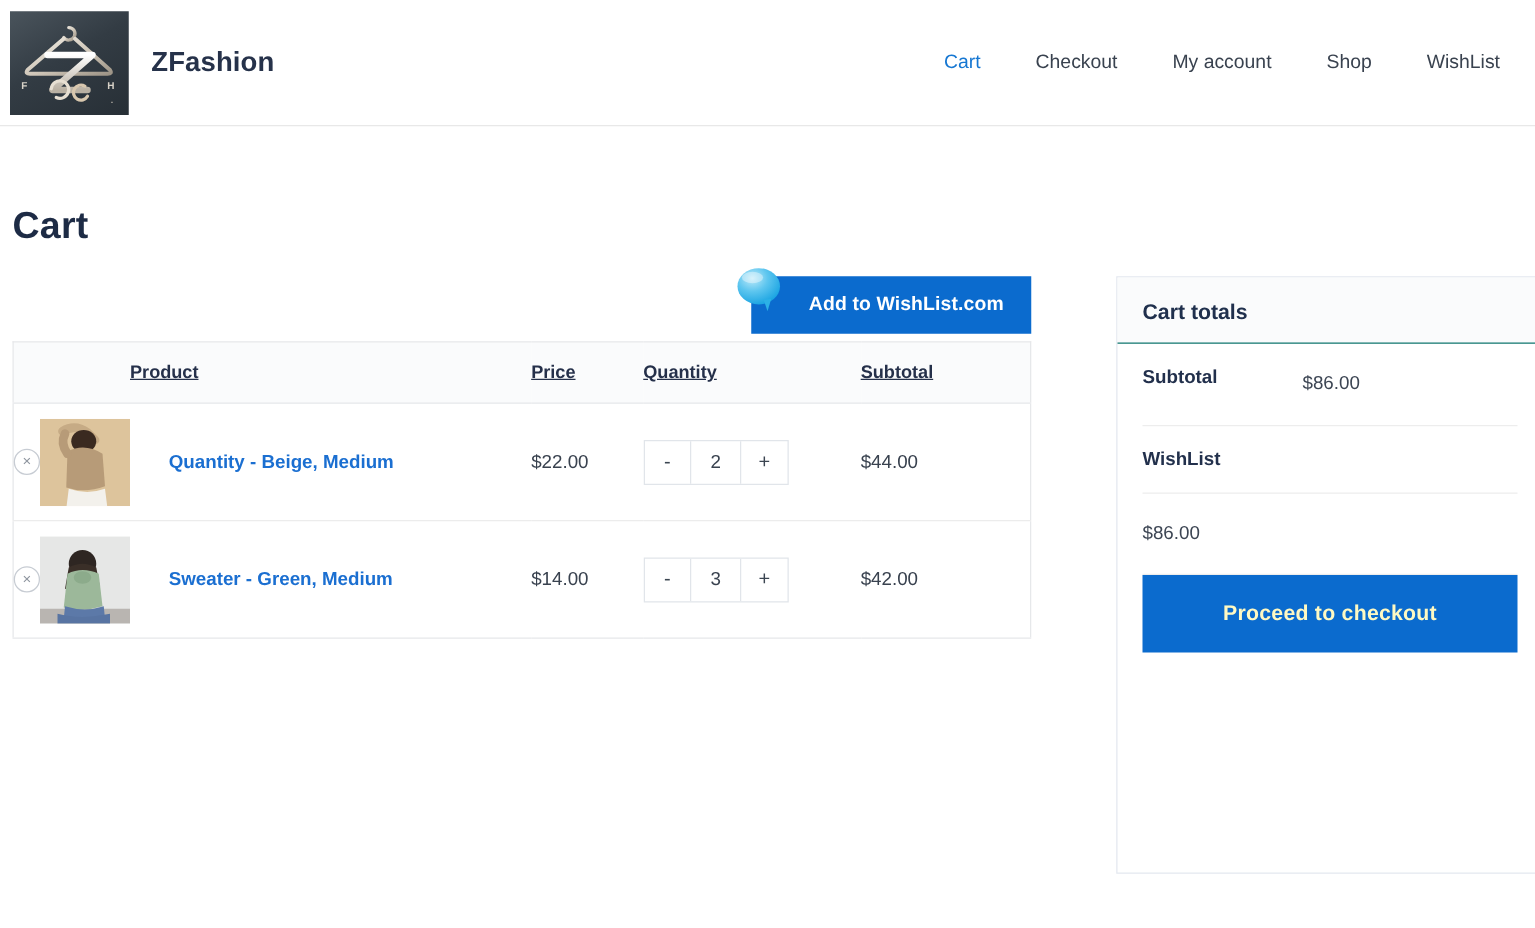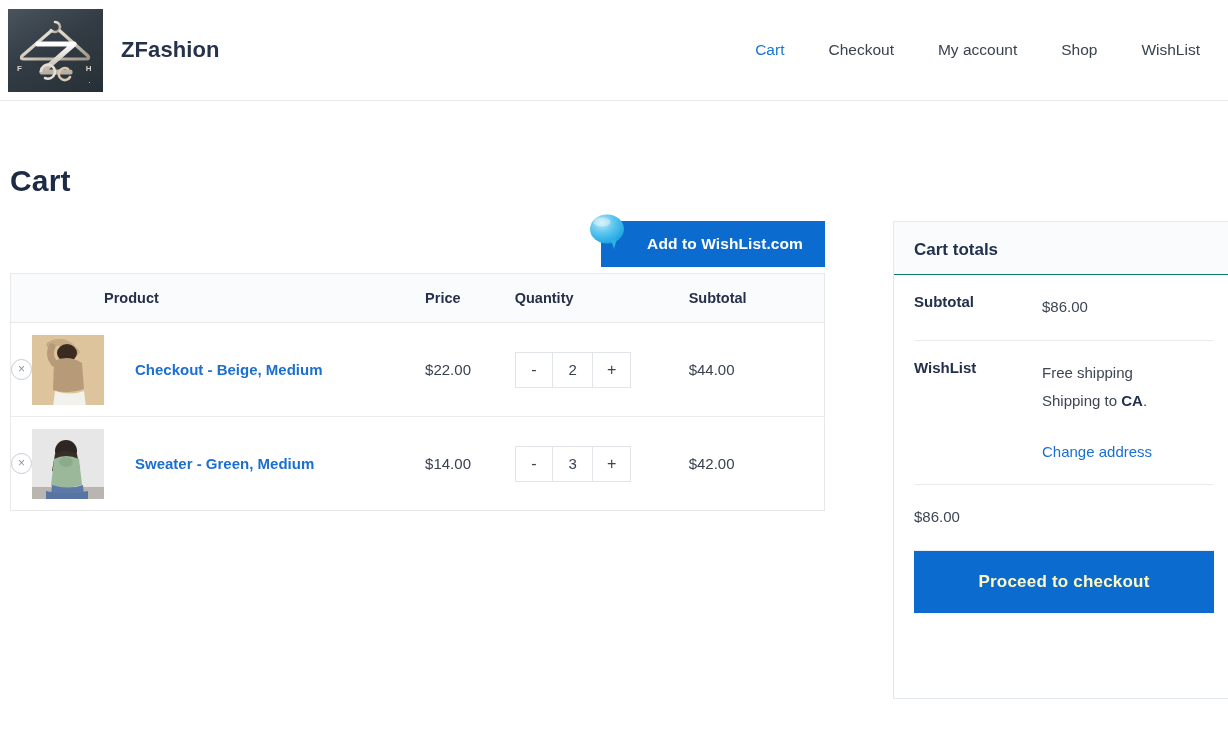--- a/index.html
+++ b/index.html
@@ -123,20 +123,21 @@
   }
   .cart-table thead th {
     background: #fafbfc;
     font-size: 14.5px;
     font-weight: bold;
     color: #25304a;
     text-align: left;
     padding: 16px 0;
     border-bottom: 1px solid #e6e8ea;
     height: 49px;
+    text-decoration: underline;
   }
   .th-remove { width: 72px; }
   .th-product { width: 333px; }
   .th-price   { width: 92px; }
   .th-qty     { width: 177px; }
   .th-subtotal{ width: 140px; }
 
   .cart-table tbody td {
     border-bottom: 1px solid #ececec;
     padding: 0;
@@ -354,21 +355,21 @@
                   <rect x="0" y="0" width="72" height="70" fill="#ddc49c"></rect>
                   <path d="M18 10 q10 -6 20 1 l6 6" fill="none" stroke="#c6ab85" stroke-width="7" stroke-linecap="round"></path>
                   <ellipse cx="35" cy="18" rx="10" ry="9" fill="#3a2a20"></ellipse>
                   <path d="M22 26 q14 -7 28 2 l2 26 q-16 6 -31 1 Z" fill="#b79b78"></path>
                   <path d="M23 56 q15 5 29 0 l2 16 h-33 Z" fill="#f3f1ec"></path>
                   <path d="M20 12 q-4 8 2 16" fill="none" stroke="#b79b78" stroke-width="7" stroke-linecap="round"></path>
                 </svg>
               </a>
             </td>
             <td class="name-cell">
-              <a class="product-name" href="#">Checkout - Beige, Medium</a>
+              <a class="product-name" href="#">Quantity - Beige, Medium</a>
             </td>
             <td class="price-cell">$22.00</td>
             <td>
               <div class="qty-stepper">
                 <button class="qty-btn minus">-</button>
                 <span class="qty-value">2</span>
                 <button class="qty-btn plus">+</button>
               </div>
             </td>
             <td class="subtotal-cell">$44.00</td>
@@ -415,25 +416,20 @@
         <div class="totals-head">Cart totals</div>
         <div class="totals-body">
 
           <div class="totals-row">
             <div class="totals-label">Subtotal</div>
             <div class="totals-value">$86.00</div>
           </div>
 
           <div class="totals-row">
             <div class="totals-label">WishList</div>
-            <div class="totals-value">
-              <div>Free shipping</div>
-              <div><span>Shipping to </span><span class="bold">CA</span><span>.</span></div>
-              <a class="change-address" href="#">Change address</a>
-            </div>
           </div>
 
           <div class="totals-row">
             <div class="totals-value">$86.00</div>
           </div>
 
 
           <button class="checkout-btn">Proceed to checkout</button>
         </div>
       </div>

